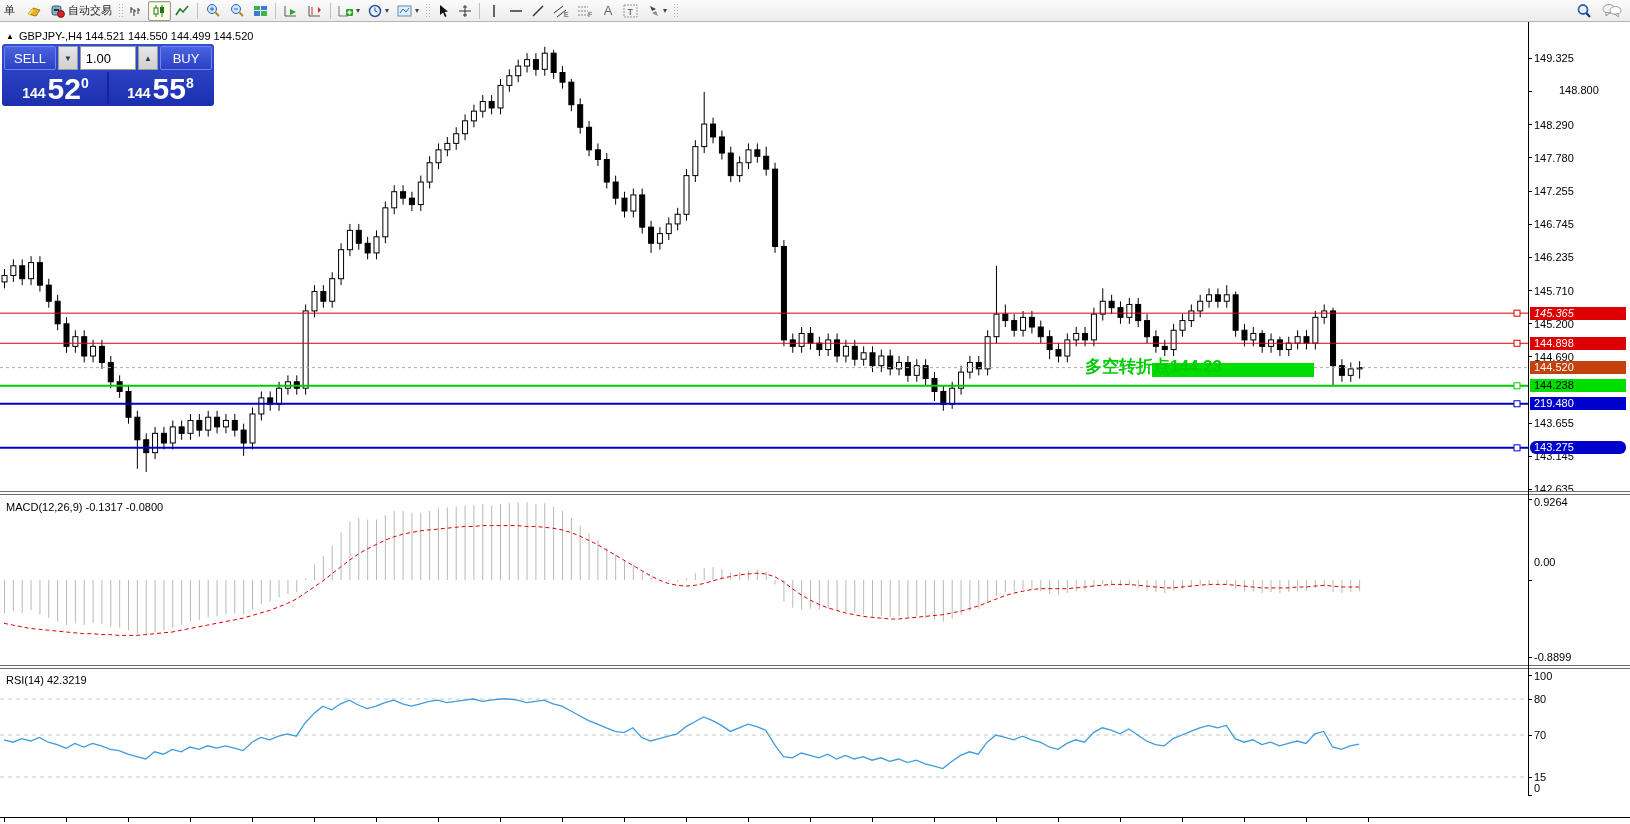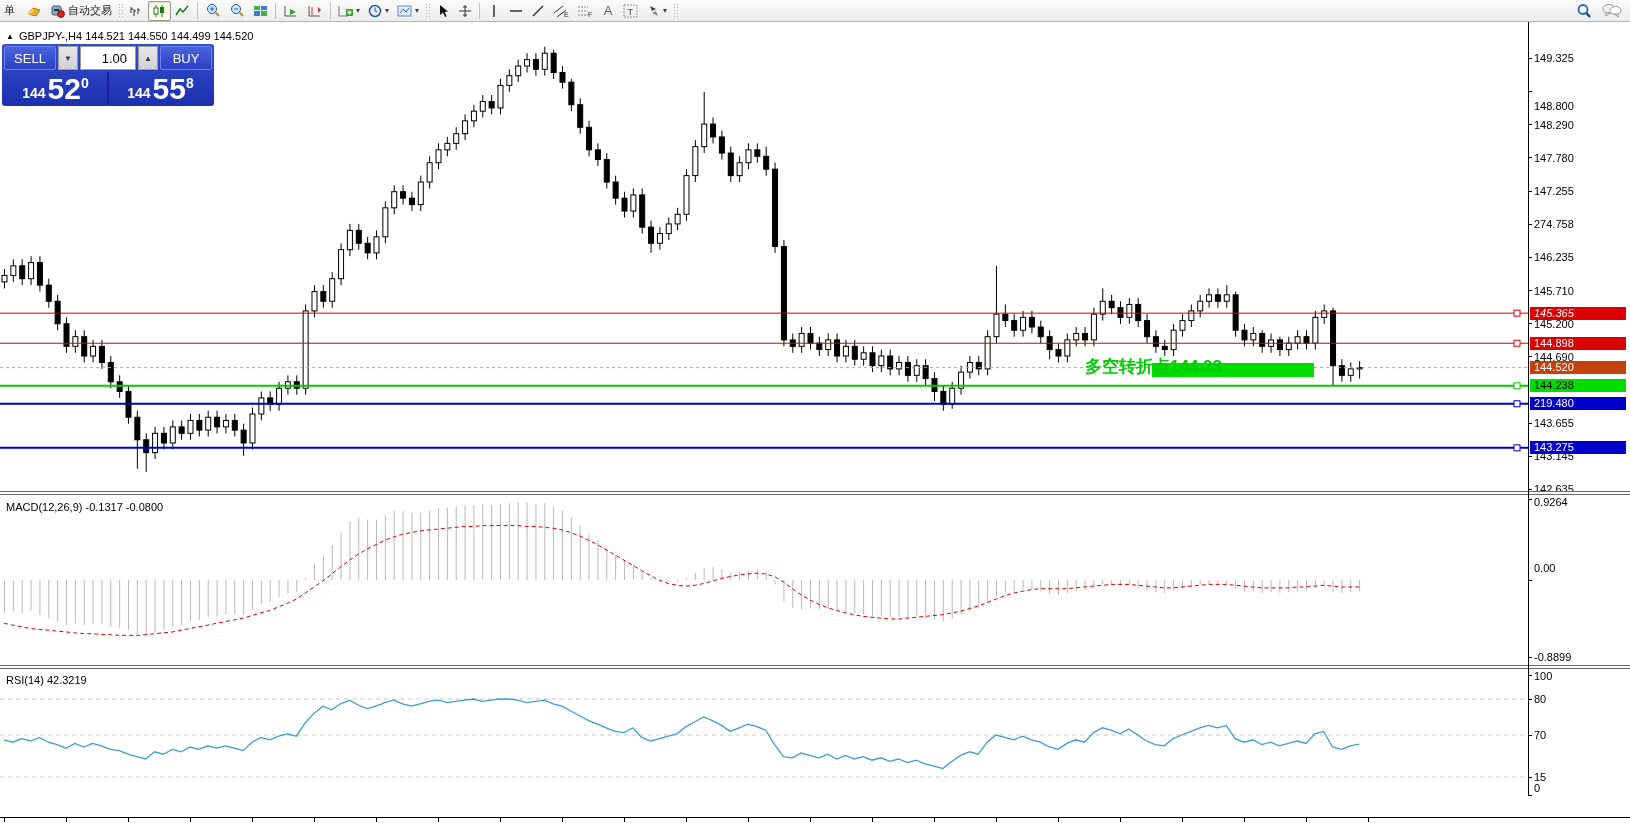--- a/index.html
+++ b/index.html
@@ -41,21 +41,21 @@
   
   #trade-panel { position:absolute; left:2px; top:22px; width:212px; height:62px;
     background:linear-gradient(#3450d2,#1c2fae); border-radius:3px; padding:2px; color:#fff; }
   #tp-top { display:flex; height:24px; gap:2px; }
   .tp-btn { flex:0 0 52px; display:flex; align-items:center; justify-content:center;
     background:linear-gradient(#4a63e0,#2a41c4); border:1px solid #6d83ef; border-radius:2px;
     font-size:13px; color:#fff; cursor:pointer; }
   .tp-spin { flex:0 0 20px; background:linear-gradient(#e8e8e8,#cfcfcf); border:1px solid #9a9a9a;
     display:flex; align-items:center; justify-content:center; color:#335; font-size:8px; cursor:pointer; }
   #tp-vol { flex:1; background:#fff; border:1px solid #9a9a9a; color:#000; font-size:13px;
-    display:flex; align-items:center; justify-content:flex-end; padding-right:8px; }
+    display:flex; align-items:center; justify-content:flex-end; padding-right:24px; }
   #tp-bottom { display:flex; height:32px; margin-top:2px; }
   .tp-quote { flex:1; display:flex; align-items:flex-end; justify-content:center; padding-bottom:1px; }
   .tp-quote .small { font-size:14px; font-weight:bold; margin-bottom:2px; }
   .tp-quote .big { font-size:30px; font-weight:bold; line-height:28px; margin-left:2px; }
   .tp-quote .sup { font-size:14px; font-weight:bold; margin-bottom:12px; }
   #tp-divider { width:2px; background:#16239a; }
 
   
   #annotation-text { position:absolute; font-weight:bold; font-size:17px; white-space:nowrap; }
 
@@ -600,49 +600,49 @@
         </div>
       </div>
     </div>
 
     <div id="annotation-text" style="left: 1085px; top: 333px; color: rgb(0, 204, 0);">多空转折点144.23</div>
 
     <div id="price-axis" class="axis-col" style="top:0;height:469px;">
         <div class="tick-dash" style="top: 35.5174px;"></div>
         <div class="price-tick" style="top: 30.0174px;">149.325</div>
         <div class="tick-dash" style="top: 69.3442px;"></div>
-        <div class="price-tick" style="top: 78px;">148.800</div>
+        <div class="price-tick" style="top: 62px; margin-left: 25px;">148.800</div>
         <div class="tick-dash" style="top: 102.204px;"></div>
         <div class="price-tick" style="top: 96.7045px;">148.290</div>
         <div class="tick-dash" style="top: 135.065px;"></div>
         <div class="price-tick" style="top: 129.565px;">147.780</div>
         <div class="tick-dash" style="top: 168.892px;"></div>
         <div class="price-tick" style="top: 163px;">147.255</div>
         <div class="tick-dash" style="top: 201.752px;"></div>
-        <div class="price-tick" style="top: 196.252px;">274.758</div>
+        <div class="price-tick" style="top: 196.252px;">146.745</div>
         <div class="tick-dash" style="top: 234.612px;"></div>
         <div class="price-tick" style="top: 229.112px;">146.235</div>
         <div class="tick-dash" style="top: 268.439px;"></div>
         <div class="price-tick" style="top: 262.939px;">145.710</div>
         <div class="tick-dash" style="top: 301.299px;"></div>
         <div class="price-tick" style="top: 295.799px;">145.200</div>
         <div class="tick-dash" style="top: 334.159px;"></div>
         <div class="price-tick" style="top: 328.659px;">144.690</div>
         <div class="tick-dash" style="top: 400.846px;"></div>
         <div class="price-tick" style="top: 395.346px;">143.655</div>
         <div class="tick-dash" style="top: 433.707px;"></div>
         <div class="price-tick" style="top: 428.207px;">143.145</div>
         <div class="tick-dash" style="top: 466.567px;"></div>
         <div class="price-tick" style="top: 461.067px;">142.635</div>
         <div class="price-badge" style="top: 284.668px; background: rgb(221, 0, 0); color: rgb(255, 255, 255); font-style: italic;">145.365</div>
         <div class="price-badge" style="top: 314.758px; background: rgb(221, 0, 0); color: rgb(255, 255, 255);">144.898</div>
         <div class="price-badge" style="top: 339.113px; background: #c2410c; color: rgb(255, 255, 255);">144.520</div>
         <div class="price-badge" style="top: 357.283px; background: rgb(0, 221, 0); color: rgb(0, 0, 0);">144.238</div>
         <div class="price-badge" style="top: 375.259px; background: rgb(0, 0, 204); color: rgb(255, 255, 255);">219.480</div>
-        <div class="price-badge" style="top: 419.331px; background: rgb(0, 0, 204); color: rgb(255, 255, 255);">143.275</div>
+        <div class="price-badge" style="top: 419.331px; background: rgb(0, 0, 204); color: rgb(255, 255, 255); border-radius: 6px;">143.275</div>
       </div>
 
     <div class="pane-sep" style="top:469px;"></div>
 
     <svg id="macd-svg" style="position:absolute;left:0;top:473px;" width="1528" height="170" viewBox="0 0 1528 170">
         <line x1="4.5" y1="85.08646998982705" x2="4.5" y2="117.94506612410986" stroke="#b9b9b9" stroke-width="1"></line>
         <line x1="13.357" y1="85.08646998982705" x2="13.357" y2="116.21566632756866" stroke="#b9b9b9" stroke-width="1"></line>
         <line x1="22.214" y1="85.08646998982705" x2="22.214" y2="117.94506612410986" stroke="#b9b9b9" stroke-width="1"></line>
         <line x1="31.070999999999998" y1="85.08646998982705" x2="31.070999999999998" y2="115.35096642929807" stroke="#b9b9b9" stroke-width="1"></line>
         <line x1="39.928" y1="85.08646998982705" x2="39.928" y2="119.67446592065106" stroke="#b9b9b9" stroke-width="1"></line>
@@ -795,21 +795,21 @@
         <line x1="1341.907" y1="85.08646998982705" x2="1341.907" y2="98.05696846388605" stroke="#b9b9b9" stroke-width="1"></line>
         <line x1="1350.764" y1="85.08646998982705" x2="1350.764" y2="97.19226856561546" stroke="#b9b9b9" stroke-width="1"></line>
         <line x1="1359.6209999999999" y1="85.08646998982705" x2="1359.6209999999999" y2="96.32756866734485" stroke="#b9b9b9" stroke-width="1"></line>
         <polyline points="4,128.3 12.857,130.1 21.714,131.8 30.570999999999998,133.5 39.428,134.4 48.285,135.2 57.141999999999996,136.1 65.999,137.0 74.856,137.8 83.713,138.7 92.57,138.7 101.42699999999999,139.6 110.28399999999999,139.6 119.14099999999999,140.4 127.99799999999999,140.4 136.855,140.4 145.712,139.6 154.569,138.7 163.426,137.8 172.283,137.0 181.14,135.2 189.99699999999999,133.5 198.85399999999998,131.8 207.71099999999998,130.1 216.56799999999998,128.3 225.42499999999998,126.6 234.28199999999998,124.9 243.13899999999998,123.1 251.99599999999998,120.5 260.85299999999995,117.9 269.71,115.4 278.567,111.9 287.424,108.4 296.28099999999995,104.1 305.138,98.1 313.995,92.0 322.852,86.0 331.70899999999995,79.0 340.566,72.1 349.423,65.2 358.28,59.1 367.13699999999994,54.0 375.99399999999997,49.6 384.851,45.3 393.70799999999997,41.9 402.56499999999994,39.3 411.42199999999997,37.5 420.279,35.8 429.13599999999997,34.9 437.99299999999994,34.1 446.84999999999997,33.2 455.707,32.3 464.56399999999996,31.5 473.42099999999994,31.5 482.27799999999996,30.6 491.135,30.6 499.99199999999996,30.6 508.84899999999993,30.6 517.7059999999999,30.6 526.563,31.5 535.42,31.5 544.2769999999999,32.3 553.134,33.2 561.991,34.9 570.848,37.5 579.7049999999999,41.0 588.5619999999999,45.3 597.419,49.6 606.276,54.8 615.1329999999999,60.0 623.99,65.2 632.847,70.4 641.704,75.6 650.5609999999999,80.8 659.4179999999999,85.1 668.275,88.5 677.132,90.3 685.9889999999999,91.1 694.846,90.3 703.703,88.5 712.56,86.0 721.4169999999999,83.4 730.2739999999999,81.6 739.131,79.9 747.9879999999999,79.0 756.8449999999999,78.2 765.702,79.0 774.559,81.6 783.4159999999999,86.8 792.2729999999999,93.7 801.1299999999999,99.8 809.987,105.0 818.8439999999999,109.3 827.7009999999999,112.8 836.558,115.4 845.415,117.9 854.2719999999999,119.7 863.1289999999999,121.4 871.9859999999999,122.3 880.843,123.1 889.6999999999999,124.0 898.5569999999999,124.0 907.414,123.1 916.271,122.3 925.1279999999999,121.4 933.9849999999999,120.5 942.8419999999999,119.7 951.699,117.9 960.5559999999999,116.2 969.4129999999999,113.6 978.27,111.0 987.127,107.6 995.9839999999999,104.1 1004.8409999999999,100.7 1013.6979999999999,98.1 1022.555,96.3 1031.4119999999998,94.6 1040.269,93.7 1049.126,93.7 1057.983,93.7 1066.84,93.7 1075.697,92.9 1084.5539999999999,92.0 1093.4109999999998,91.1 1102.268,90.3 1111.125,89.4 1119.982,89.4 1128.839,89.4 1137.696,90.3 1146.5529999999999,91.1 1155.4099999999999,92.0 1164.2669999999998,92.9 1173.1239999999998,92.9 1181.981,92.0 1190.838,91.1 1199.695,90.3 1208.552,89.4 1217.4089999999999,89.4 1226.2659999999998,89.4 1235.1229999999998,90.3 1243.98,91.1 1252.837,92.0 1261.694,92.9 1270.551,92.9 1279.408,92.9 1288.2649999999999,92.9 1297.1219999999998,92.0 1305.9789999999998,92.0 1314.8359999999998,91.1 1323.693,90.3 1332.55,91.1 1341.407,92.0 1350.264,92.0 1359.1209999999999,92.0" fill="none" stroke="#dd0000" stroke-width="1" stroke-dasharray="4 3"></polyline>
       </svg>
     <div class="pane-label" style="top:479px;">MACD(12,26,9) -0.1317 -0.0800</div>
     <div id="macd-axis" class="axis-col" style="top:473px;height:170px;">
         <div class="tick-dash" style="top: 4.48067px;"></div>
         <div class="price-tick" style="top: 1px;">0.9264</div>
         <div class="tick-dash" style="top: 84.5865px;"></div>
-        <div class="price-tick" style="top: 67px;">0.00</div>
+        <div class="price-tick" style="top: 61px;">0.00</div>
         <div class="tick-dash" style="top: 161.536px;"></div>
         <div class="price-tick" style="top: 156.036px;">-0.8899</div>
       </div>
 
     <div class="pane-sep" style="top:643px;"></div>
 
     <svg id="rsi-svg" style="position:absolute;left:0;top:647px;" width="1528" height="126" viewBox="0 0 1528 126">
         <line x1="0" y1="30" x2="1528" y2="30" stroke="#c6c6c6" stroke-width="1" stroke-dasharray="4 4"></line>
         <line x1="0" y1="66" x2="1528" y2="66" stroke="#c6c6c6" stroke-width="1" stroke-dasharray="4 4"></line>
         <line x1="0" y1="108" x2="1528" y2="108" stroke="#c6c6c6" stroke-width="1" stroke-dasharray="4 4"></line>

